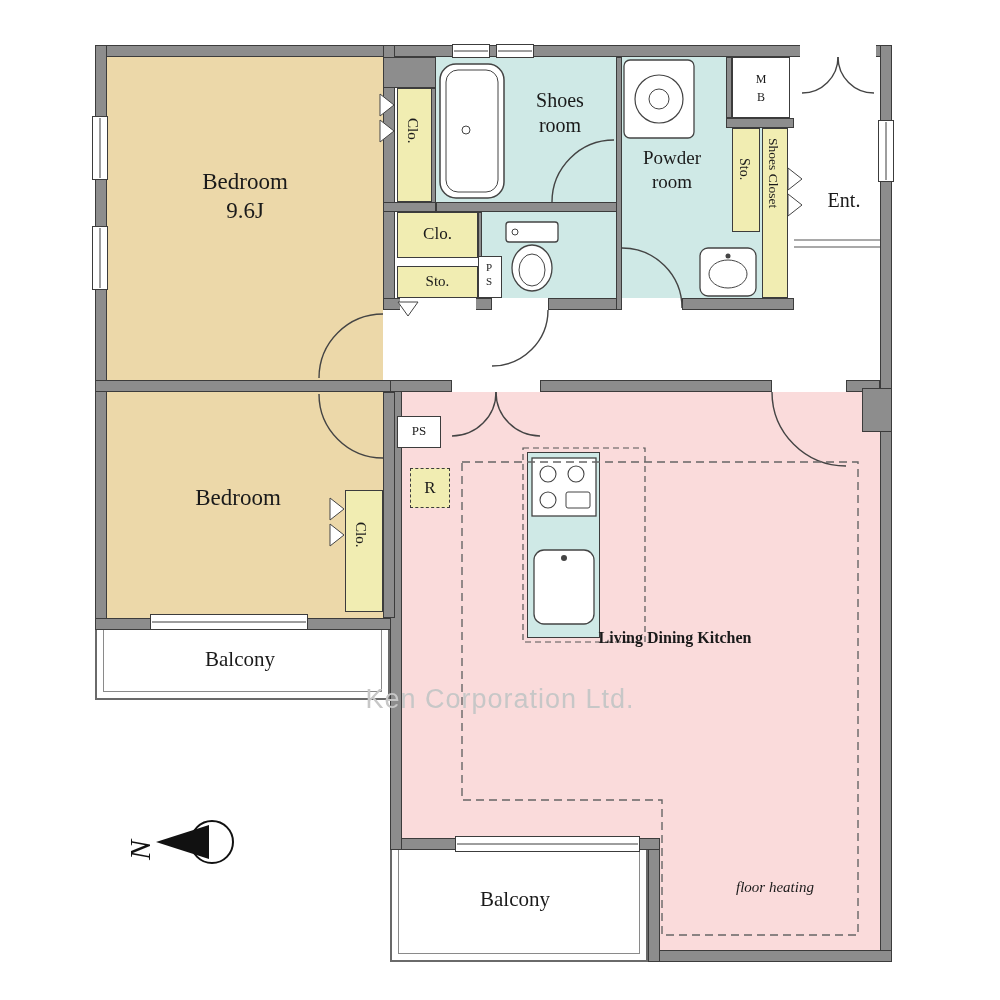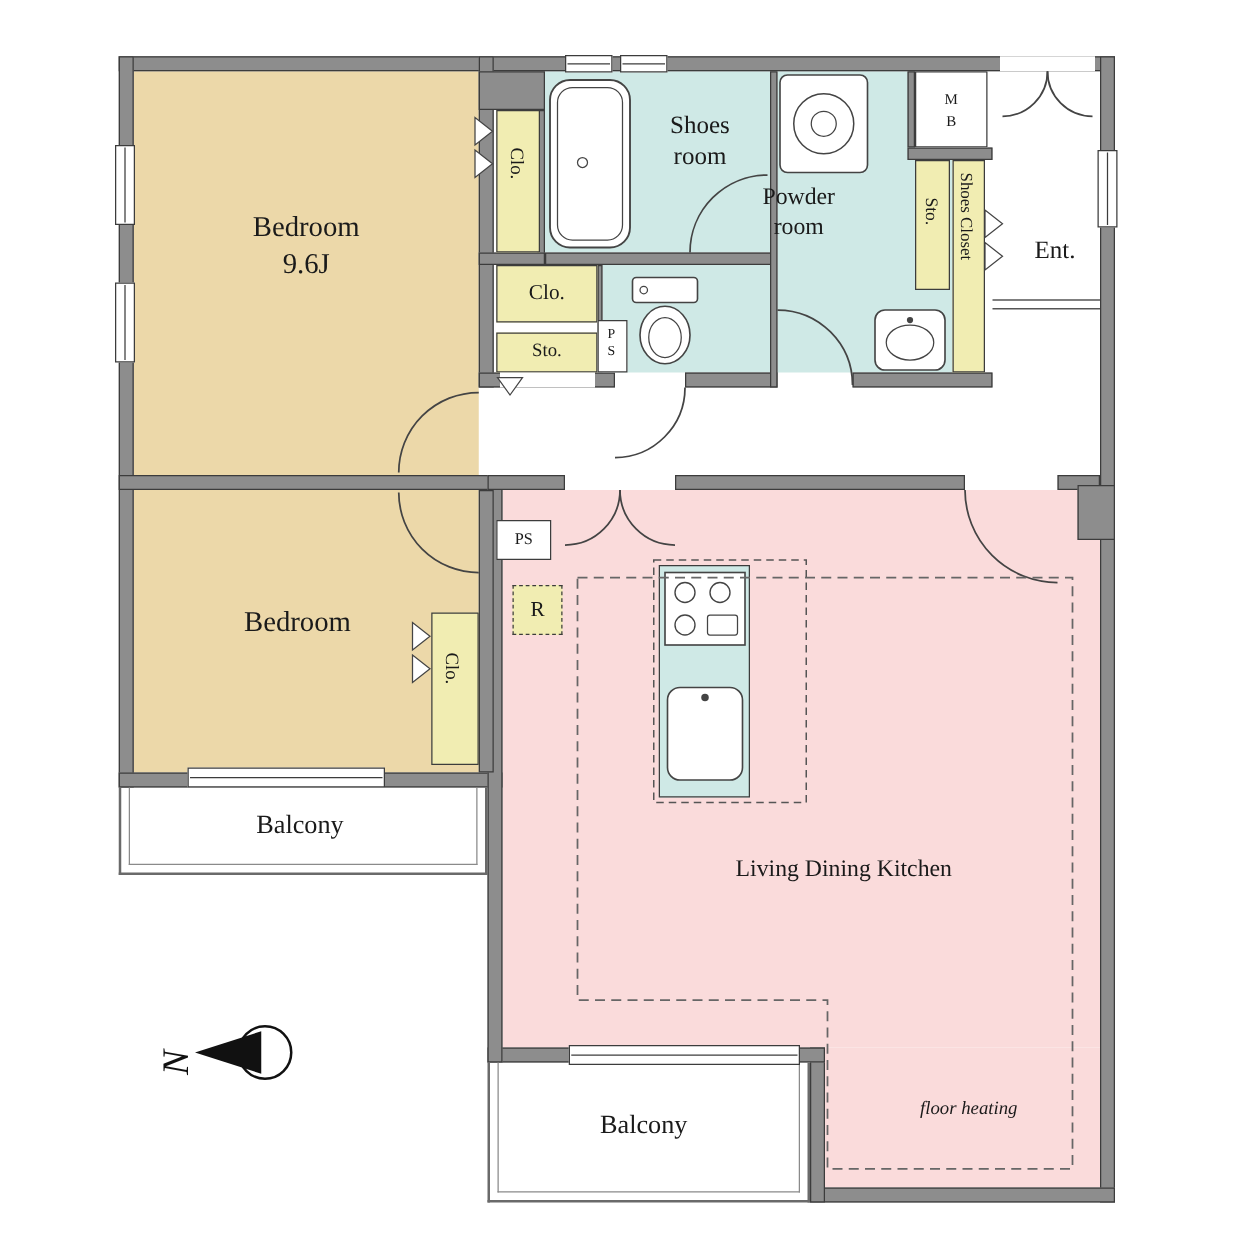--- a/index.html
+++ b/index.html
@@ -181,37 +181,38 @@
   </svg>
 
   <div class="label" style="left:145px;top:168px;width:200px;font-size:23px;">
     <div>Bedroom</div>
     <div>9.6J</div>
   </div>
   <div class="label" style="left:138px;top:484px;width:200px;font-size:23px;">
     <div>Bedroom</div>
   </div>
   <div class="label" style="left:520px;top:88px;width:80px;font-size:20px;">Shoes room</div>
-  <div class="label" style="left:595px;top:146px;width:88px;font-size:19px;">Powder room</div>
+  <div class="label" style="left:628px;top:146px;width:88px;font-size:19px;">Powder room</div>
   <div class="label" style="left:812px;top:188px;width:64px;font-size:20px;">Ent.</div>
-  <div class="label" style="left:480px;top:684px;width:390px;font-size:19px;">
+  <div class="label" style="left:480px;top:628px;width:390px;font-size:16px;font-weight:bold;">
     <div>Living Dining Kitchen</div>
   </div>
   <div class="label" style="left:160px;top:646px;width:160px;font-size:21px;">Balcony</div>
   <div class="label" style="left:435px;top:886px;width:160px;font-size:21px;">Balcony</div>
 
   <div class="vlabel" style="left:404px;top:118px;font-size:15px;">Clo.</div>
   <div class="label" style="left:397px;top:223px;width:81px;font-size:17px;">Clo.</div>
   <div class="label" style="left:397px;top:272px;width:81px;font-size:15px;">Sto.</div>
   <div class="vlabel" style="left:352px;top:522px;font-size:15px;">Clo.</div>
   <div class="vlabel" style="left:736px;top:158px;font-size:14px;">Sto.</div>
   <div class="vlabel" style="left:765px;top:138px;font-size:13.5px;">Shoes Closet</div>
   <div class="label" style="left:732px;top:70px;width:58px;font-size:12px;line-height:1.5;">
     <div>M</div>
     <div>B</div>
   </div>
   <div class="vupright" style="left:483px;top:261px;font-size:11px;letter-spacing:2px;">PS</div>
   <div class="label" style="left:397px;top:423px;width:44px;font-size:13px;">PS</div>
   <div class="label" style="left:410px;top:477px;width:40px;font-size:17px;">R</div>
   <div class="label italic" style="left:690px;top:878px;width:170px;font-size:15px;">floor heating</div>
 
+  <div class="watermark" style="left:340px;top:684px;width:320px;font-size:27px;">Ken Corporation Ltd.</div>
 
 </div>
 
 </body></html>

